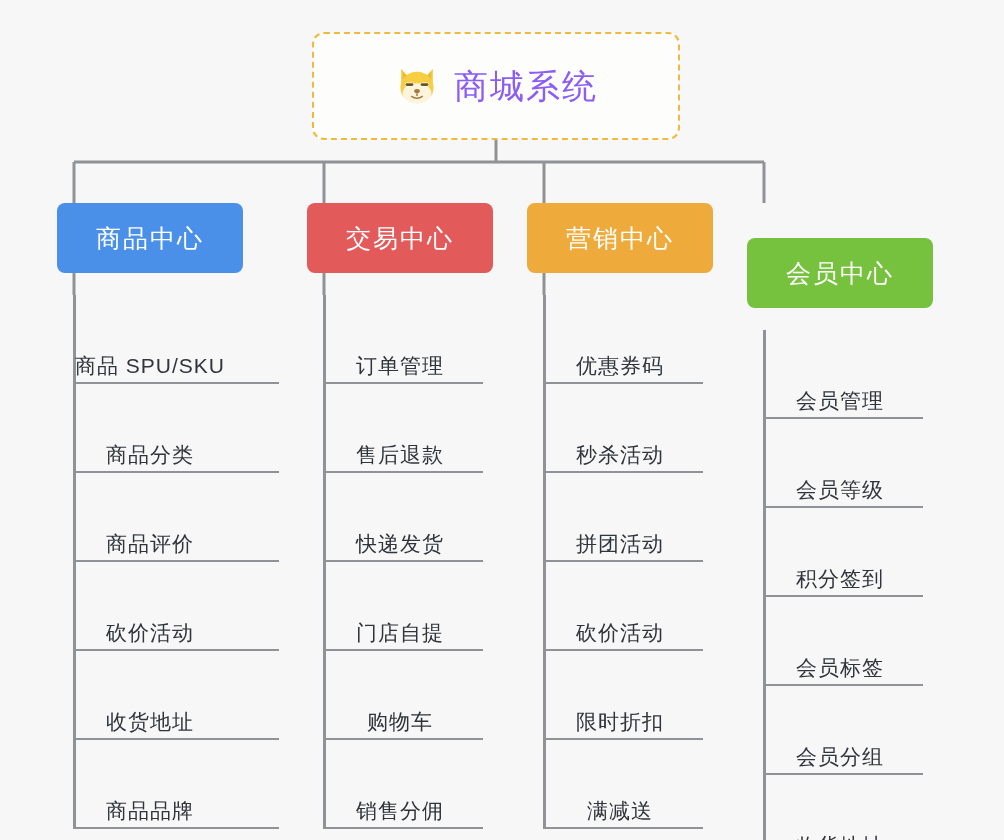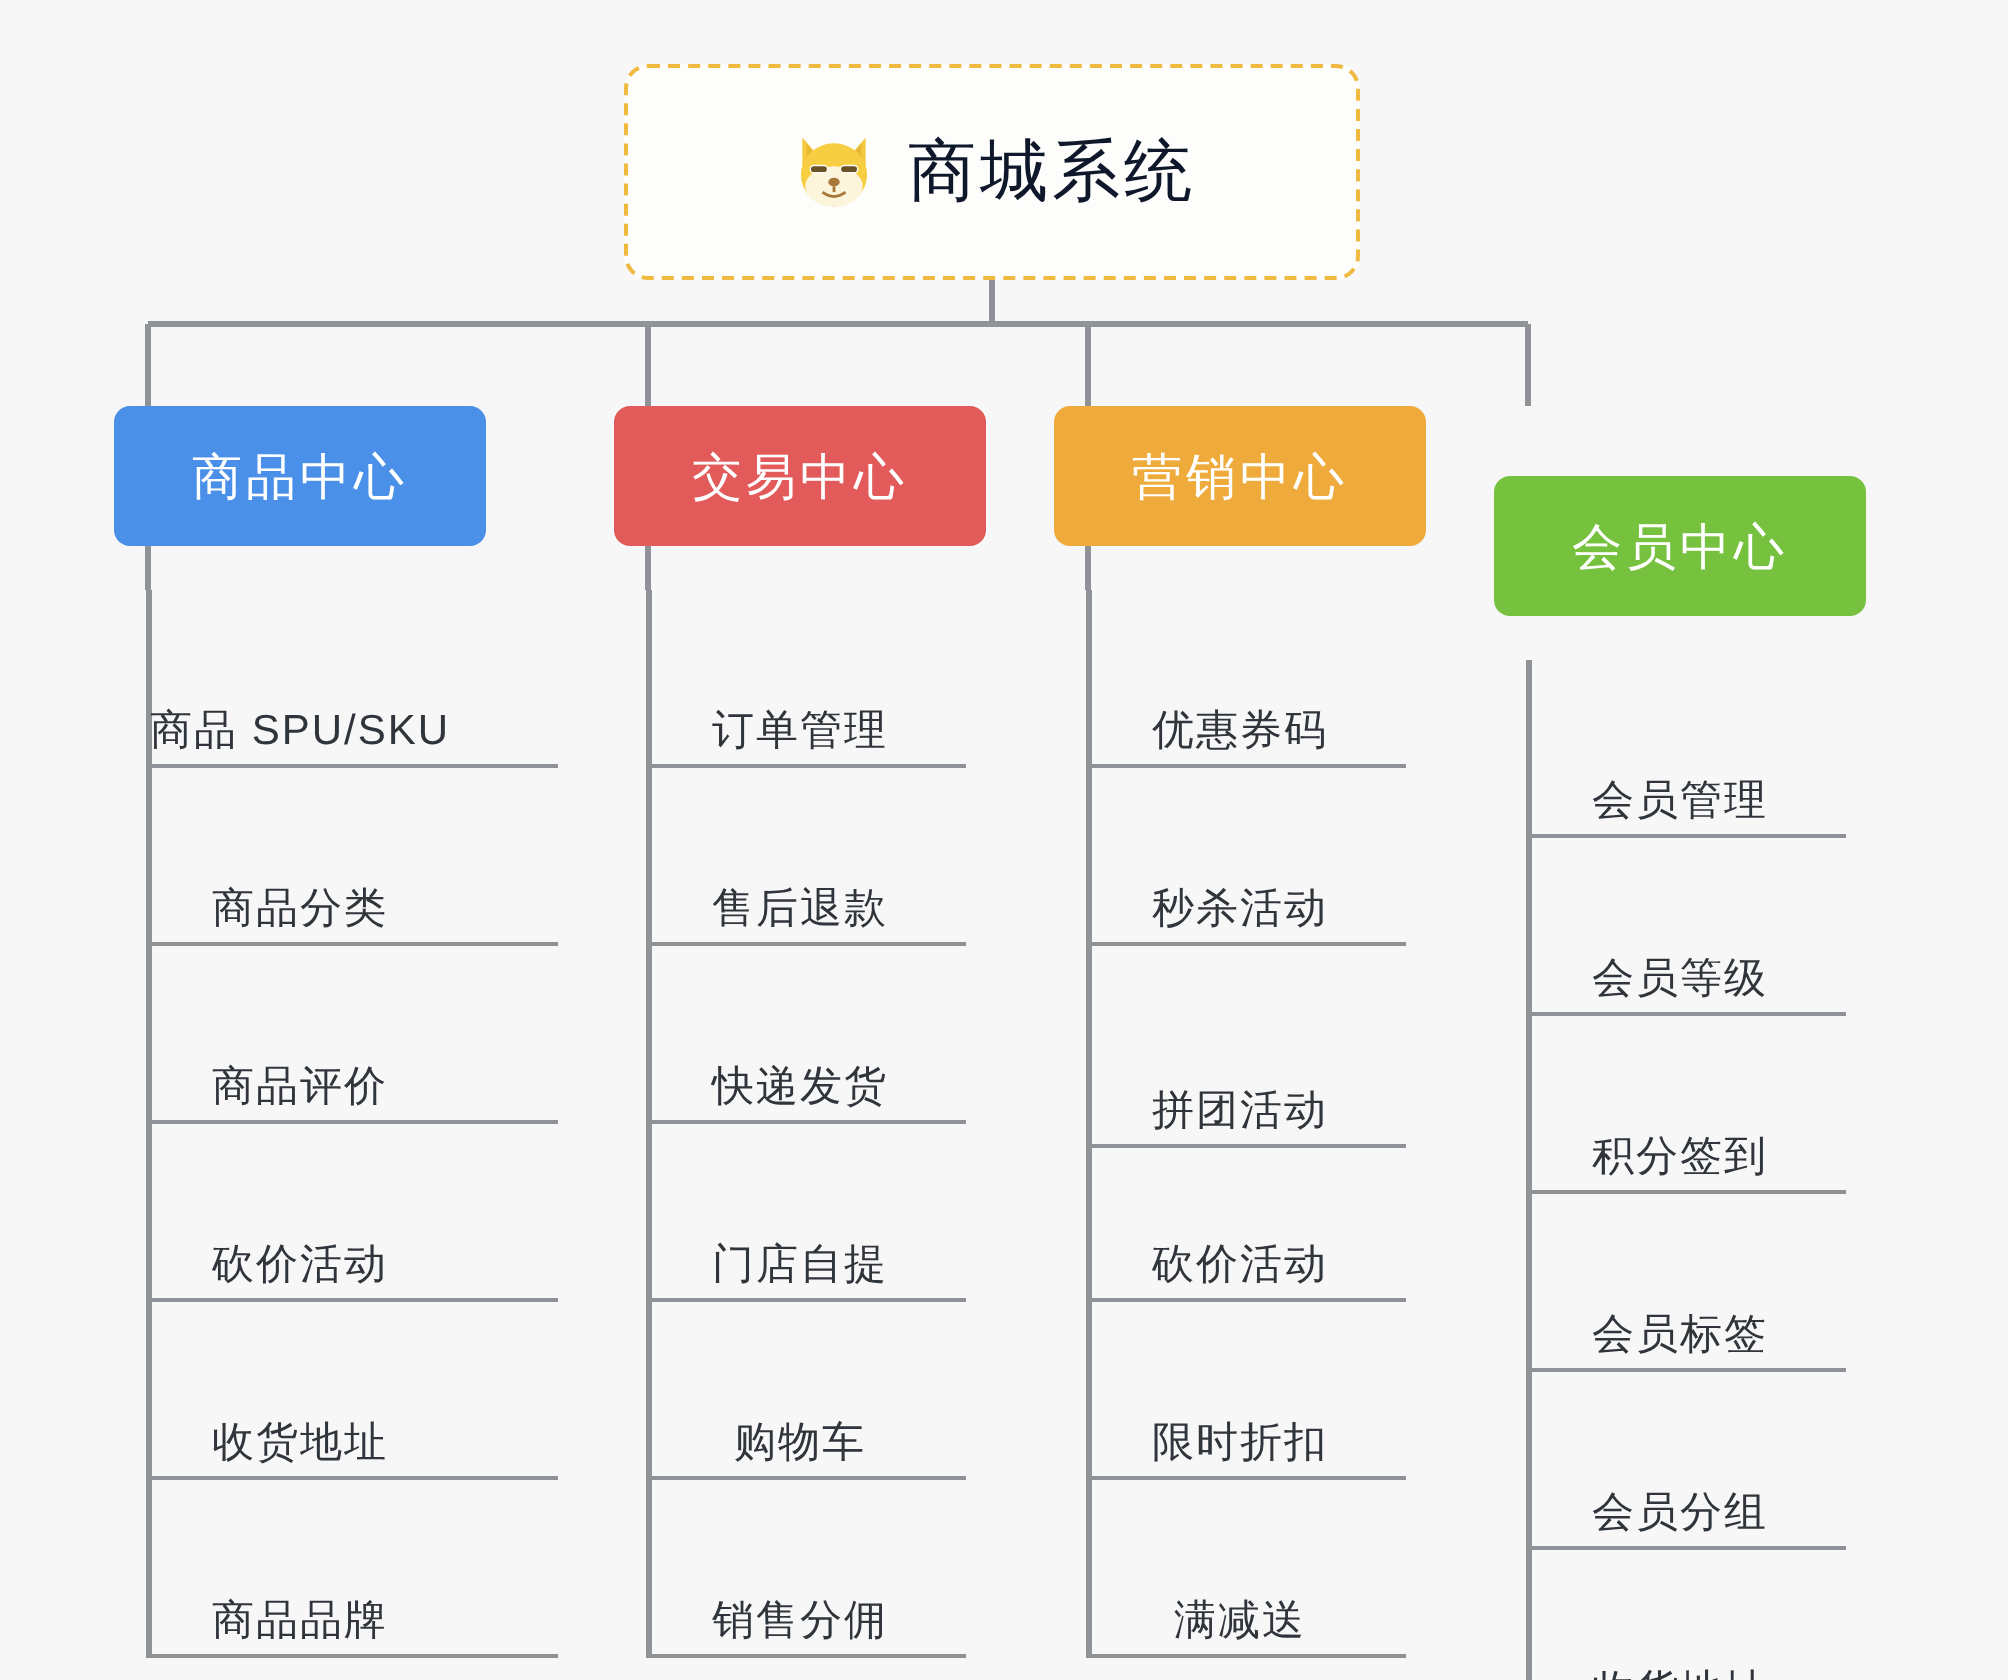--- a/index.html
+++ b/index.html
@@ -30,21 +30,21 @@
     background: #fdfdfb;
     border: 2px dashed #f0b940;
     border-radius: 12px;
     display: flex;
     align-items: center;
     justify-content: center;
     gap: 14px;
   }
   .root-title {
     font-size: 34px;
-    color: #0f172a;
+    color: #8b5cf6;
     letter-spacing: 2px;
     line-height: 1;
     white-space: nowrap;
   }
   .dog-icon {
     width: 46px;
     height: 46px;
     position: relative;
     flex: 0 0 auto;
   }
@@ -222,21 +222,21 @@
         <div class="leaf-list" style="height: 534px;">
           <div class="spine" style="left: 16px; height: 534px; background: rgb(143, 146, 150);"></div>
           <div class="leaf" style="top: 0px;">
             <span class="leaf-label">优惠券码</span>
             <div class="leaf-underline" style="left: 16px; width: 160px; background: rgb(143, 146, 150);"></div>
           </div>
           <div class="leaf" style="top: 0px;">
             <span class="leaf-label">秒杀活动</span>
             <div class="leaf-underline" style="left: 16px; width: 160px; background: rgb(143, 146, 150);"></div>
           </div>
-          <div class="leaf" style="top: 12px; align-items: flex-end;">
+          <div class="leaf" style="top: 0px; align-items: flex-end;">
             <span class="leaf-label">拼团活动</span>
             <div class="leaf-underline" style="left: 16px; width: 160px; background: rgb(143, 146, 150);"></div>
           </div>
           <div class="leaf" style="top: 0px;">
             <span class="leaf-label">砍价活动</span>
             <div class="leaf-underline" style="left: 16px; width: 160px; background: rgb(143, 146, 150);"></div>
           </div>
           <div class="leaf" style="top: 0px;">
             <span class="leaf-label">限时折扣</span>
             <div class="leaf-underline" style="left: 16px; width: 160px; background: rgb(143, 146, 150);"></div>

